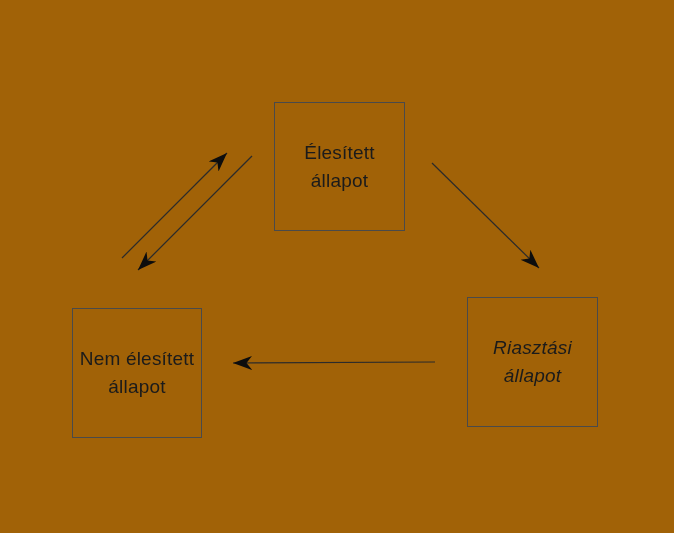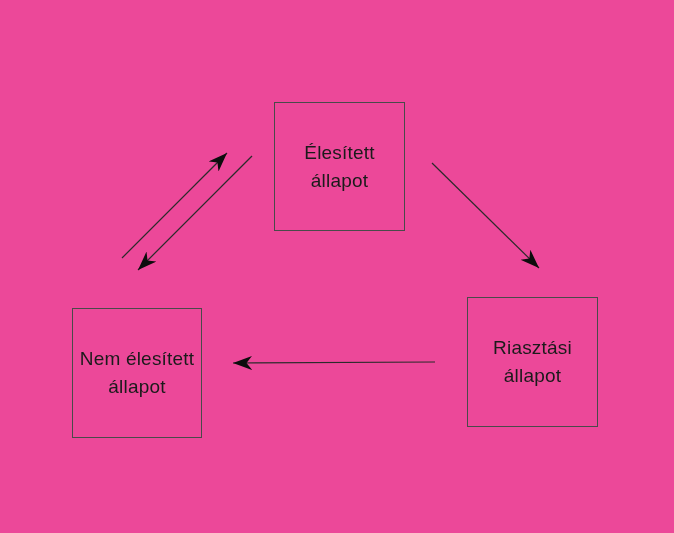--- a/index.html
+++ b/index.html
@@ -3,21 +3,21 @@
 <meta charset="utf-8">
 <style>
   html, body {
     margin: 0;
     padding: 0;
   }
   .canvas {
     position: relative;
     width: 674px;
     height: 533px;
-    background: #ec4899;
+    background: #a16207;
     overflow: hidden;
     font-family: "Liberation Sans", sans-serif;
   }
   .arrows-layer {
     position: absolute;
     left: 0;
     top: 0;
     width: 674px;
     height: 533px;
   }
@@ -34,21 +34,21 @@
   .state-box .label {
     font-size: 19px;
     font-weight: 300;
     line-height: 28px;
     color: #1b1b1b;
     white-space: pre-line;
     letter-spacing: 0.2px;
   }
   .box-armed    { left: 274px; top: 102px; width: 131px; height: 129px; }
   .box-disarmed { left: 72px;  top: 308px; width: 130px; height: 130px; }
-  .box-alarm    { left: 467px; top: 297px; width: 131px; height: 130px; }
+  .box-alarm    { left: 467px; top: 297px; width: 131px; height: 130px; font-style: italic; }
 </style>
 </head>
 <body>
 
 <div class="canvas">
 
   <svg class="arrows-layer" width="674" height="533" viewBox="0 0 674 533" xmlns="http://www.w3.org/2000/svg">
     <defs>
       <marker id="arrowhead" markerUnits="userSpaceOnUse" markerWidth="24" markerHeight="18" refX="19" refY="7" orient="auto">
         <path id="arrowhead-path" d="M0,0 L19,7 L0,14 L5.5,7 Z" fill="#0d0d0d"></path>

